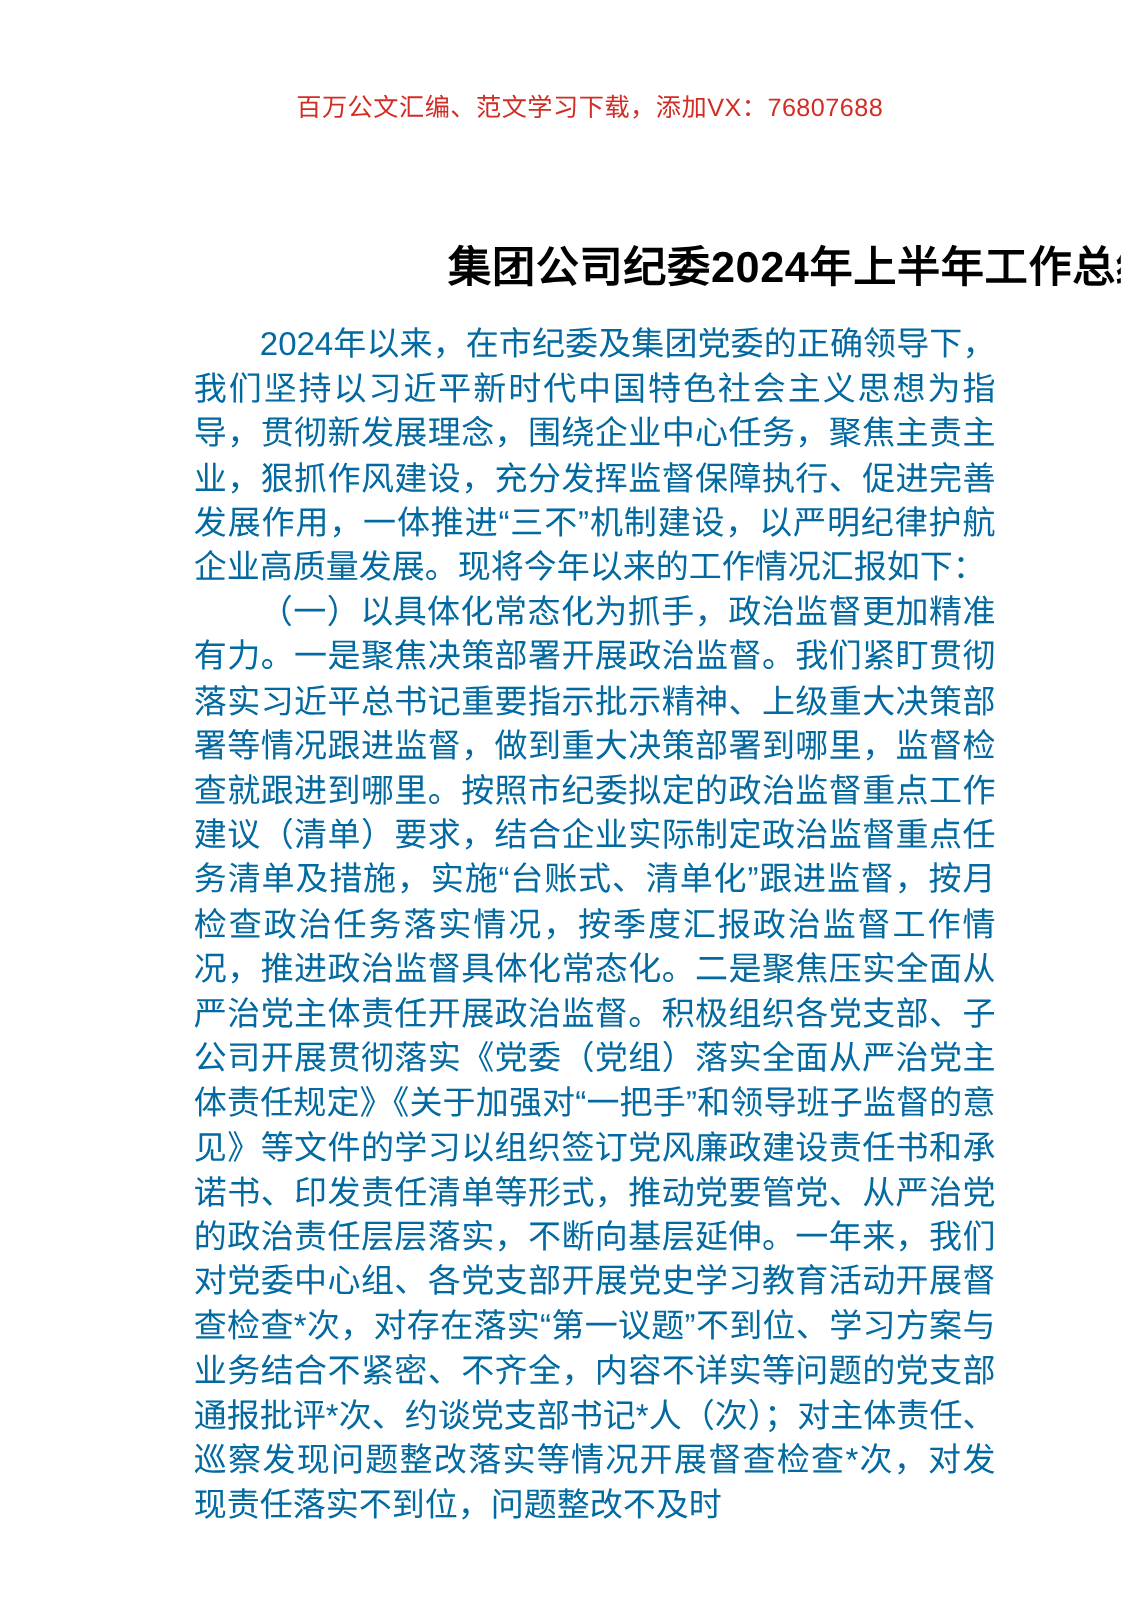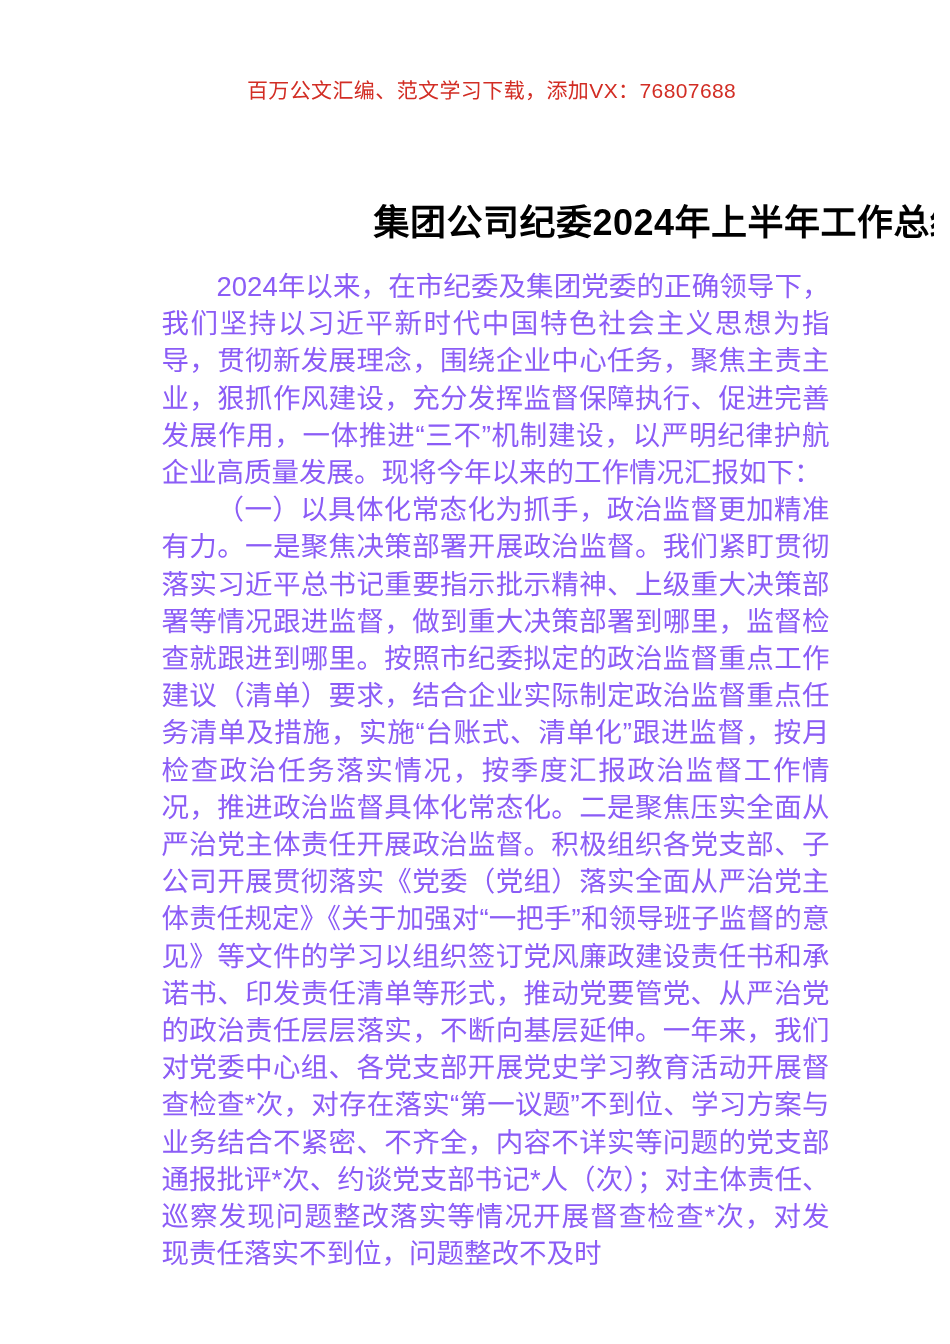--- a/index.html
+++ b/index.html
@@ -53,21 +53,21 @@
     letter-spacing: 0.5px;
     white-space: nowrap;
   }
 
   
   .doc-body {
     position: absolute;
     top: 268px;
     left: 145px;
     width: 668px;
-    color: #8b5cf6;
+    color: #0369a1;
     font-size: 27.5px;
     line-height: 37.2px;
     text-align: justify;
     text-justify: inter-ideograph;
     letter-spacing: 0px;
   }
 
   .para {
     margin: 0;
     text-indent: 2em;

